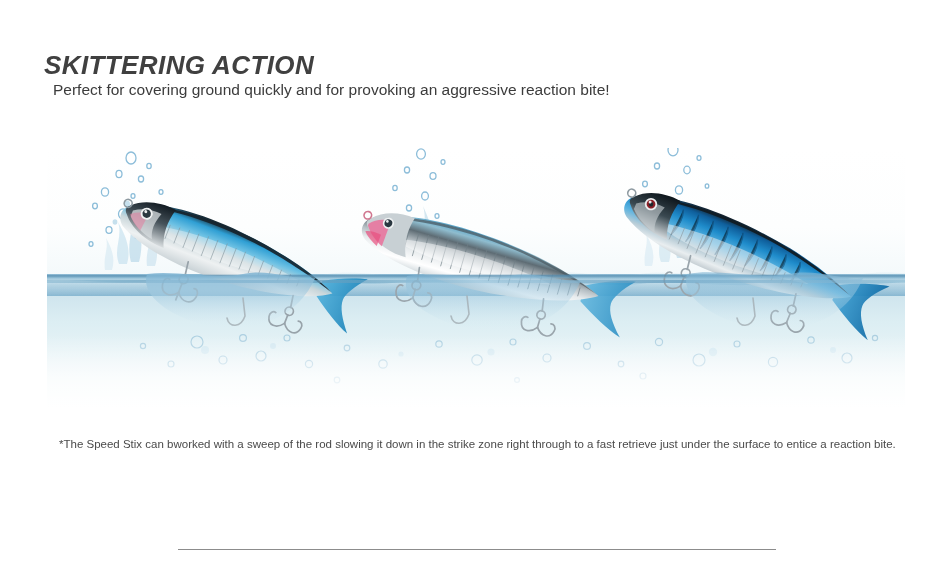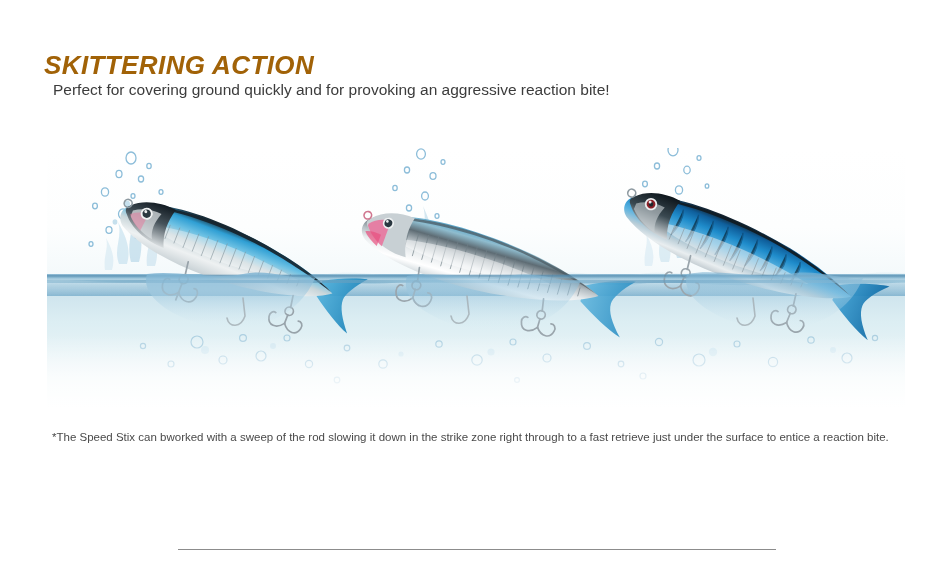--- a/index.html
+++ b/index.html
@@ -25,21 +25,21 @@
 
   
   .section-title {
     position: absolute;
     left: 44px;
     top: 33px;
     font-size: 26px;
     font-weight: bold;
     font-style: italic;
     letter-spacing: 0.4px;
-    color: #a16207;
+    color: #404040;
     white-space: nowrap;
   }
 
   
   .body-copy {
     position: absolute;
     left: 45px;
     top: 70px;
     width: 880px;
     font-size: 15.5px;
@@ -134,21 +134,21 @@
   
   .footnote {
     position: absolute;
     left: 48px;
     top: 424px;
     width: 862px;
     font-size: 11.5px;
     line-height: 18px;
     color: #4a4a4a;
   }
-  .footnote p { margin: 4px; }
+  .footnote p { margin: 11px; }
 
   
   .divider {
     position: absolute;
     left: 178px;
     top: 549px;
     width: 598px;
     height: 1px;
     background: #8c8c8c;
   }

